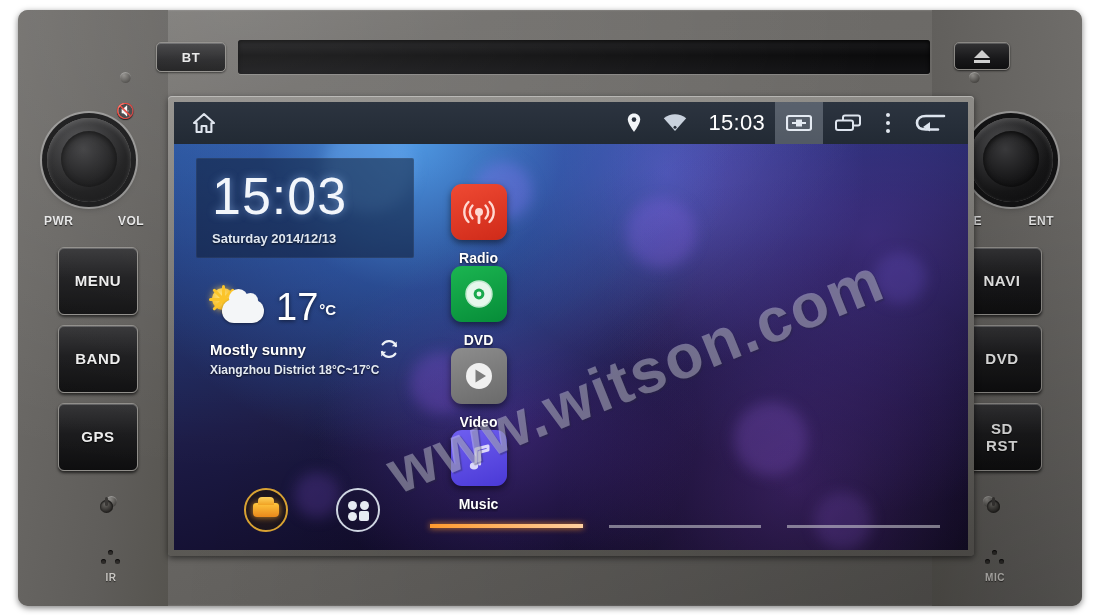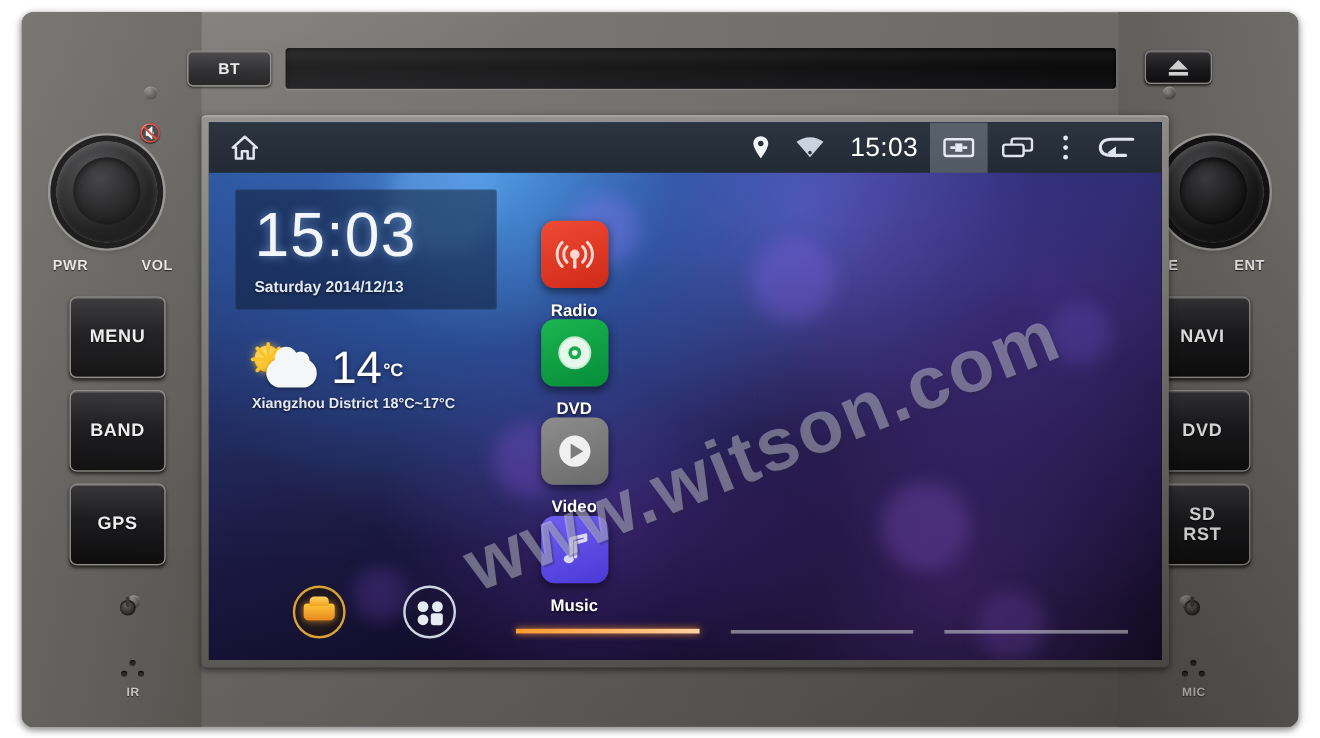--- a/index.html
+++ b/index.html
@@ -465,21 +465,32 @@
               <span class="w-icon">
                 <span class="w-sun">
                   <i style="transform:rotate(0deg)"></i>
                     <i style="transform:rotate(45deg)"></i>
                   <i style="transform:rotate(90deg)"></i>
                     <i style="transform:rotate(135deg)"></i>
                 </span>
                 <span class="w-cloud"></span>
               </span>
               <span class="w-temp">
-                <span>14</span><span class="w-unit">°C</span>
+                <span>17</span><span class="w-unit">°C</span>
+              </span>
+            </div>
+            <div class="weather-desc">
+              <span>Mostly sunny</span>
+              <span class="refresh-icon">
+                <svg width="22" height="22" viewBox="0 0 22 22">
+                  <path d="M18 8 A7.6 7.6 0 0 0 4.6 6.4" fill="none" stroke="#eef2f8" stroke-width="2.2" stroke-linecap="round"></path>
+                  <path d="M4 14 A7.6 7.6 0 0 0 17.4 15.6" fill="none" stroke="#eef2f8" stroke-width="2.2" stroke-linecap="round"></path>
+                  <path d="M18.8 3.6 L18.6 8.6 L13.8 8.2 Z" fill="#eef2f8"></path>
+                  <path d="M3.2 18.4 L3.4 13.4 L8.2 13.8 Z" fill="#eef2f8"></path>
+                </svg>
               </span>
             </div>
             <div class="weather-loc">Xiangzhou District 18°C~17°C</div>
           </div>
 
           <div class="dock">
             <span class="dock-btn car">
               <span class="car-glyph"></span>
             </span>
             <span class="dock-btn drawer">

